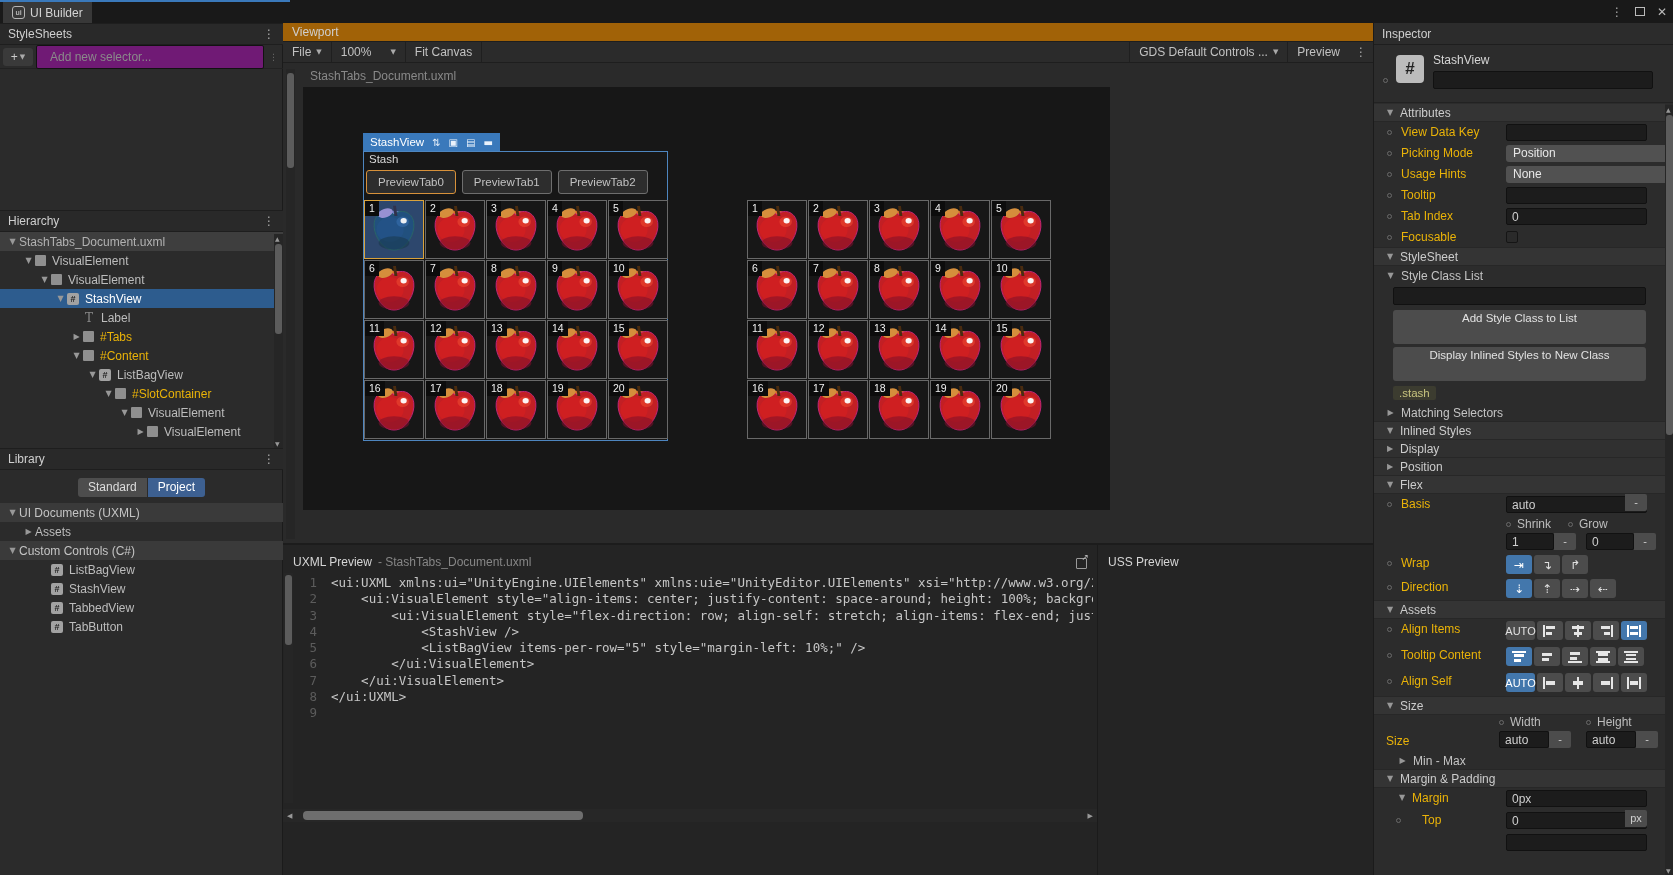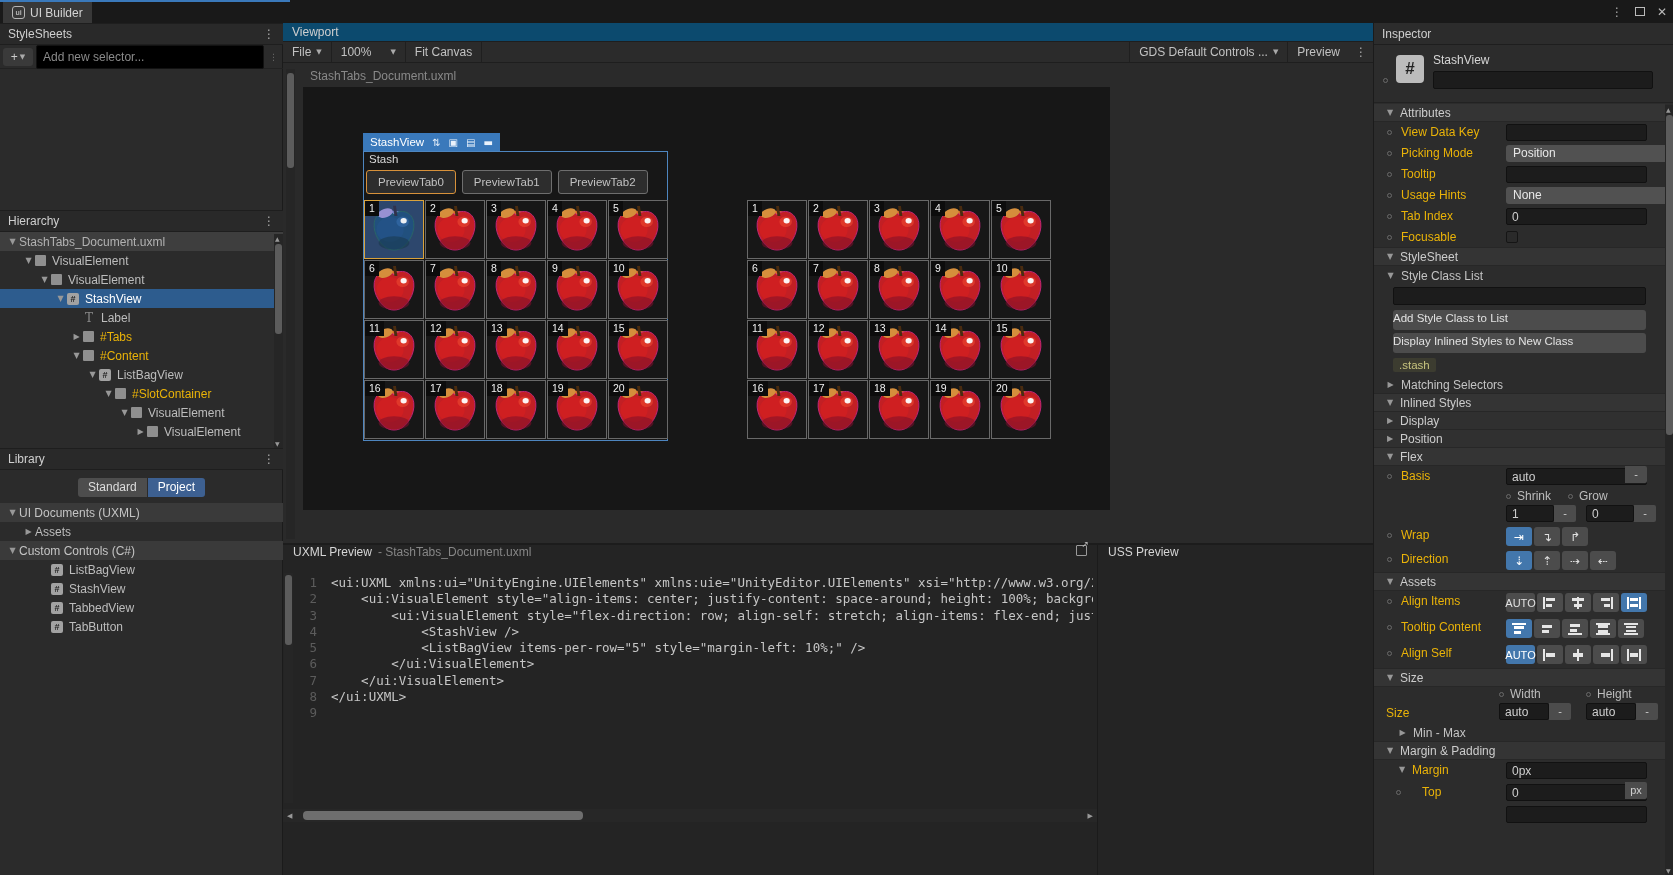--- a/index.html
+++ b/index.html
@@ -21,22 +21,22 @@
     display:flex;align-items:center;padding:0 8px;color:#cfcfcf}
   .phead .sp{flex:1}
   .kebab{color:#a8a8a8;font-size:12px;letter-spacing:0}
 
   
   #left{position:absolute;left:0;top:23px;width:283px;height:852px;background:#2b2b2b;border-right:1px solid #1b1b1b}
   #stylesheets{position:absolute;left:0;top:0;width:283px;height:187px}
   .sstoolbar{height:24px;display:flex;align-items:center;padding:2px 3px;gap:3px;border-bottom:1px solid #222}
   .addbtn{width:30px;height:18px;background:#3a3a3a;border-radius:3px;color:#ccc;display:flex;align-items:center;justify-content:center;gap:2px;font-size:12px}
   .addbtn .car{font-size:7px;color:#aaa}
-  .selinput{flex:1;height:24px;background:#000000;border:1px solid #121212;border-radius:2px;color:#9a9a9a;
-    font-size:12px;padding:0 6px;font-family:inherit;outline:none}
+  .selinput{flex:1;height:24px;background:#701a75;border:1px solid #121212;border-radius:2px;color:#9a9a9a;
+    font-size:12px;padding:0 13px;font-family:inherit;outline:none}
   .selinput::placeholder{color:#8a8a8a}
   .minidots{color:#666;font-size:9px;margin:0 2px}
 
   #hierarchy{position:absolute;left:0;top:187px;width:283px;height:238px}
   #library{position:absolute;left:0;top:425px;width:283px;height:427px}
 
   .trow{height:19px;display:flex;align-items:center;white-space:nowrap;color:#bdbdbd;position:relative}
   .trow.root{background:#3e3e3e;color:#b2b2b2}
   .trow.sel{background:#2d5c8e;color:#fff}
   .trow.sect{background:#3a3a3a;color:#c4c4c4}
@@ -51,21 +51,21 @@
   .libtab{height:19px;padding:0 10px;background:#4d4d4d;color:#ddd;display:flex;align-items:center;border-radius:3px 0 0 3px}
   .libtab.active{background:#3d6091;color:#fff;border-radius:0 3px 3px 0}
 
   
   .vtrack{position:absolute;width:9px;background:#262626}
   .vthumb{position:absolute;left:1px;width:7px;background:#5c5c5c;border-radius:3px}
   .scrarrow{position:absolute;font-size:6px;color:#999;left:1px}
 
   
   #center{position:absolute;left:283px;top:23px;width:1090px;height:852px;background:#2a2a2a}
-  #vphead{height:19px;background:#0c4a6e;border-bottom:1px solid #1e1e1e;display:flex;align-items:center;padding:0 9px;color:#cfcfcf}
+  #vphead{height:19px;background:#a16207;border-bottom:1px solid #1e1e1e;display:flex;align-items:center;padding:0 9px;color:#cfcfcf}
   #vptoolbar{height:21px;background:#2b2b2b;border-bottom:1px solid #1e1e1e;display:flex;align-items:center;color:#c2c2c2}
   .tbitem{padding:0 9px;display:flex;align-items:center;gap:5px;height:100%}
   .tbitem .car{font-size:7px;color:#aaa}
   .vsep{width:1px;height:100%;background:#1f1f1f}
   #vpbody{position:absolute;left:0;top:41px;width:1090px;height:479px;background:#2a2a2a}
 
   #canvas{position:absolute;left:20px;top:23px;width:807px;height:423px;background:#171717}
   #canvaslabel{position:absolute;left:27px;top:5px;color:#898989}
 
   .svheader{position:absolute;left:60px;top:46px;height:18px;background:#3a79bb;color:#fff;display:flex;align-items:center;
@@ -82,21 +82,21 @@
   .cell{border:1px solid #696969;position:relative}
   .cell .num{position:absolute;top:0;left:0;background:#0c0c0c;color:#f0f0f0;font-size:10.5px;line-height:15px;padding:0 4px;z-index:2}
   .cell svg{position:absolute;left:2px;top:2px;width:54px;height:53px}
   .cell.selcell{background:rgba(64,112,180,.55);outline:1px solid #d9a33c;outline-offset:-1px}
   .cell.selcell svg{filter:hue-rotate(215deg) saturate(.55) brightness(1.05);opacity:.92}
 
   
   #bottom{position:absolute;left:0;top:520px;width:1090px;height:332px;background:#242424;border-top:2px solid #1c1c1c}
   #uxml{position:absolute;left:0;top:0;width:814px;height:332px}
   #uss{position:absolute;left:814px;top:0;width:276px;height:332px;border-left:1px solid #1b1b1b}
-  .prevhead{height:24px;display:flex;align-items:flex-start;padding:0 10px;color:#d6d6d6}
+  .prevhead{height:24px;display:flex;align-items:flex-end;padding:0 10px;color:#d6d6d6}
   .prevsub{color:#868686;margin-left:6px}
   .extlink{margin-left:auto;width:11px;height:11px;border:1px solid #9a9a9a;border-radius:1px;position:relative}
   .extlink::after{content:"↗";position:absolute;right:-3px;top:-7px;font-size:9px;color:#bbb;font-family:"DejaVu Sans",sans-serif}
   #code{position:absolute;left:6px;top:30px;right:4px;bottom:22px;overflow:hidden}
   .codeline{display:flex;height:16.3px;font-family:"DejaVu Sans Mono","Liberation Mono",monospace;font-size:12.5px;color:#c6c6c6;white-space:pre}
   .lnum{width:28px;text-align:right;color:#5c5c5c;margin-right:14px;flex:none}
   .hscroll{position:absolute;left:0;top:264px;width:814px;height:13px;background:#272727}
   .hthumb{position:absolute;left:20px;top:2px;width:280px;height:9px;background:#6e6e6e;border-radius:4px}
   .harrow{position:absolute;top:3px;font-size:7px;color:#999}
 
@@ -117,21 +117,21 @@
   .sech .tarrow{width:12px}
   .plainrow{height:19px;display:flex;align-items:center;padding-left:10px;gap:4px;color:#c4c4c4}
   .irow{position:relative;height:21px}
   .irow .dot{position:absolute;left:13px;top:8px}
   .ilabel{position:absolute;left:27px;top:3px;color:#eab308}
   .ictl{position:absolute;left:132px;right:18px;top:2px;height:17px}
   .tfield{background:#1c1c1c;border:1px solid #111;border-radius:2px;height:17px;color:#cfcfcf;padding:0 5px;line-height:16px}
   .ddown{background:#515151;border-radius:3px;height:17px;color:#e8e8e8;padding:0 7px;line-height:17px;position:relative}
   .chk{width:12px;height:12px;background:#2a2a2a;border:1px solid #151515;border-radius:2px;margin-top:2px}
   .btnrow{padding:2px 19px 2px 19px}
-  .ibutton{height:20px;background:#4c4c4c;border-radius:3px;color:#e2e2e2;line-height:16px;font-size:11.5px}
+  .ibutton{height:34px;background:#4c4c4c;border-radius:3px;color:#e2e2e2;text-align:center;line-height:16px;font-size:11.5px}
   .pill{display:inline-block;background:#3c3c30;border-radius:2px;color:#c6c37e;padding:1px 6px;margin:3px 0 3px 19px;font-size:11.5px}
   .unit{position:absolute;right:0;top:0;width:22px;height:17px;background:#4c4c4c;border-radius:0 2px 2px 0;
     color:#cfcfcf;text-align:center;line-height:17px;font-size:11px}
   .ibg{display:flex;gap:2px}
   .ib{min-width:26px;height:19px;background:#4c4c4c;border-radius:3px;display:flex;align-items:center;justify-content:center;
     color:#e0e0e0;font-family:"DejaVu Sans",sans-serif;font-size:12px}
   .ib.sel{background:#4377ac;color:#fff}
   .ib.auto{padding:0 6px;font-size:11px;font-family:"Liberation Sans",sans-serif}
   .sublbl{position:absolute;top:0;color:#bdbdbd;display:flex;align-items:center;gap:6px}
 
@@ -957,29 +957,29 @@
     </div>
     <div class="irow">
       <span class="dot"></span>
         <span class="ilabel">Picking Mode</span>
       <div class="ictl ddown">
         <span>Position</span>
       </div>
     </div>
     <div class="irow">
       <span class="dot"></span>
-        <span class="ilabel">Tooltip</span>
-      <div class="ictl tfield"></div>
-    </div>
-    <div class="irow">
-      <span class="dot"></span>
         <span class="ilabel">Usage Hints</span>
       <div class="ictl ddown">
         <span>None</span>
       </div>
+    </div>
+    <div class="irow">
+      <span class="dot"></span>
+        <span class="ilabel">Tooltip</span>
+      <div class="ictl tfield"></div>
     </div>
     <div class="irow">
       <span class="dot"></span>
         <span class="ilabel">Tab Index</span>
       <div class="ictl tfield">0</div>
     </div>
     <div class="irow">
       <span class="dot"></span>
         <span class="ilabel">Focusable</span>
       <div class="ictl">

